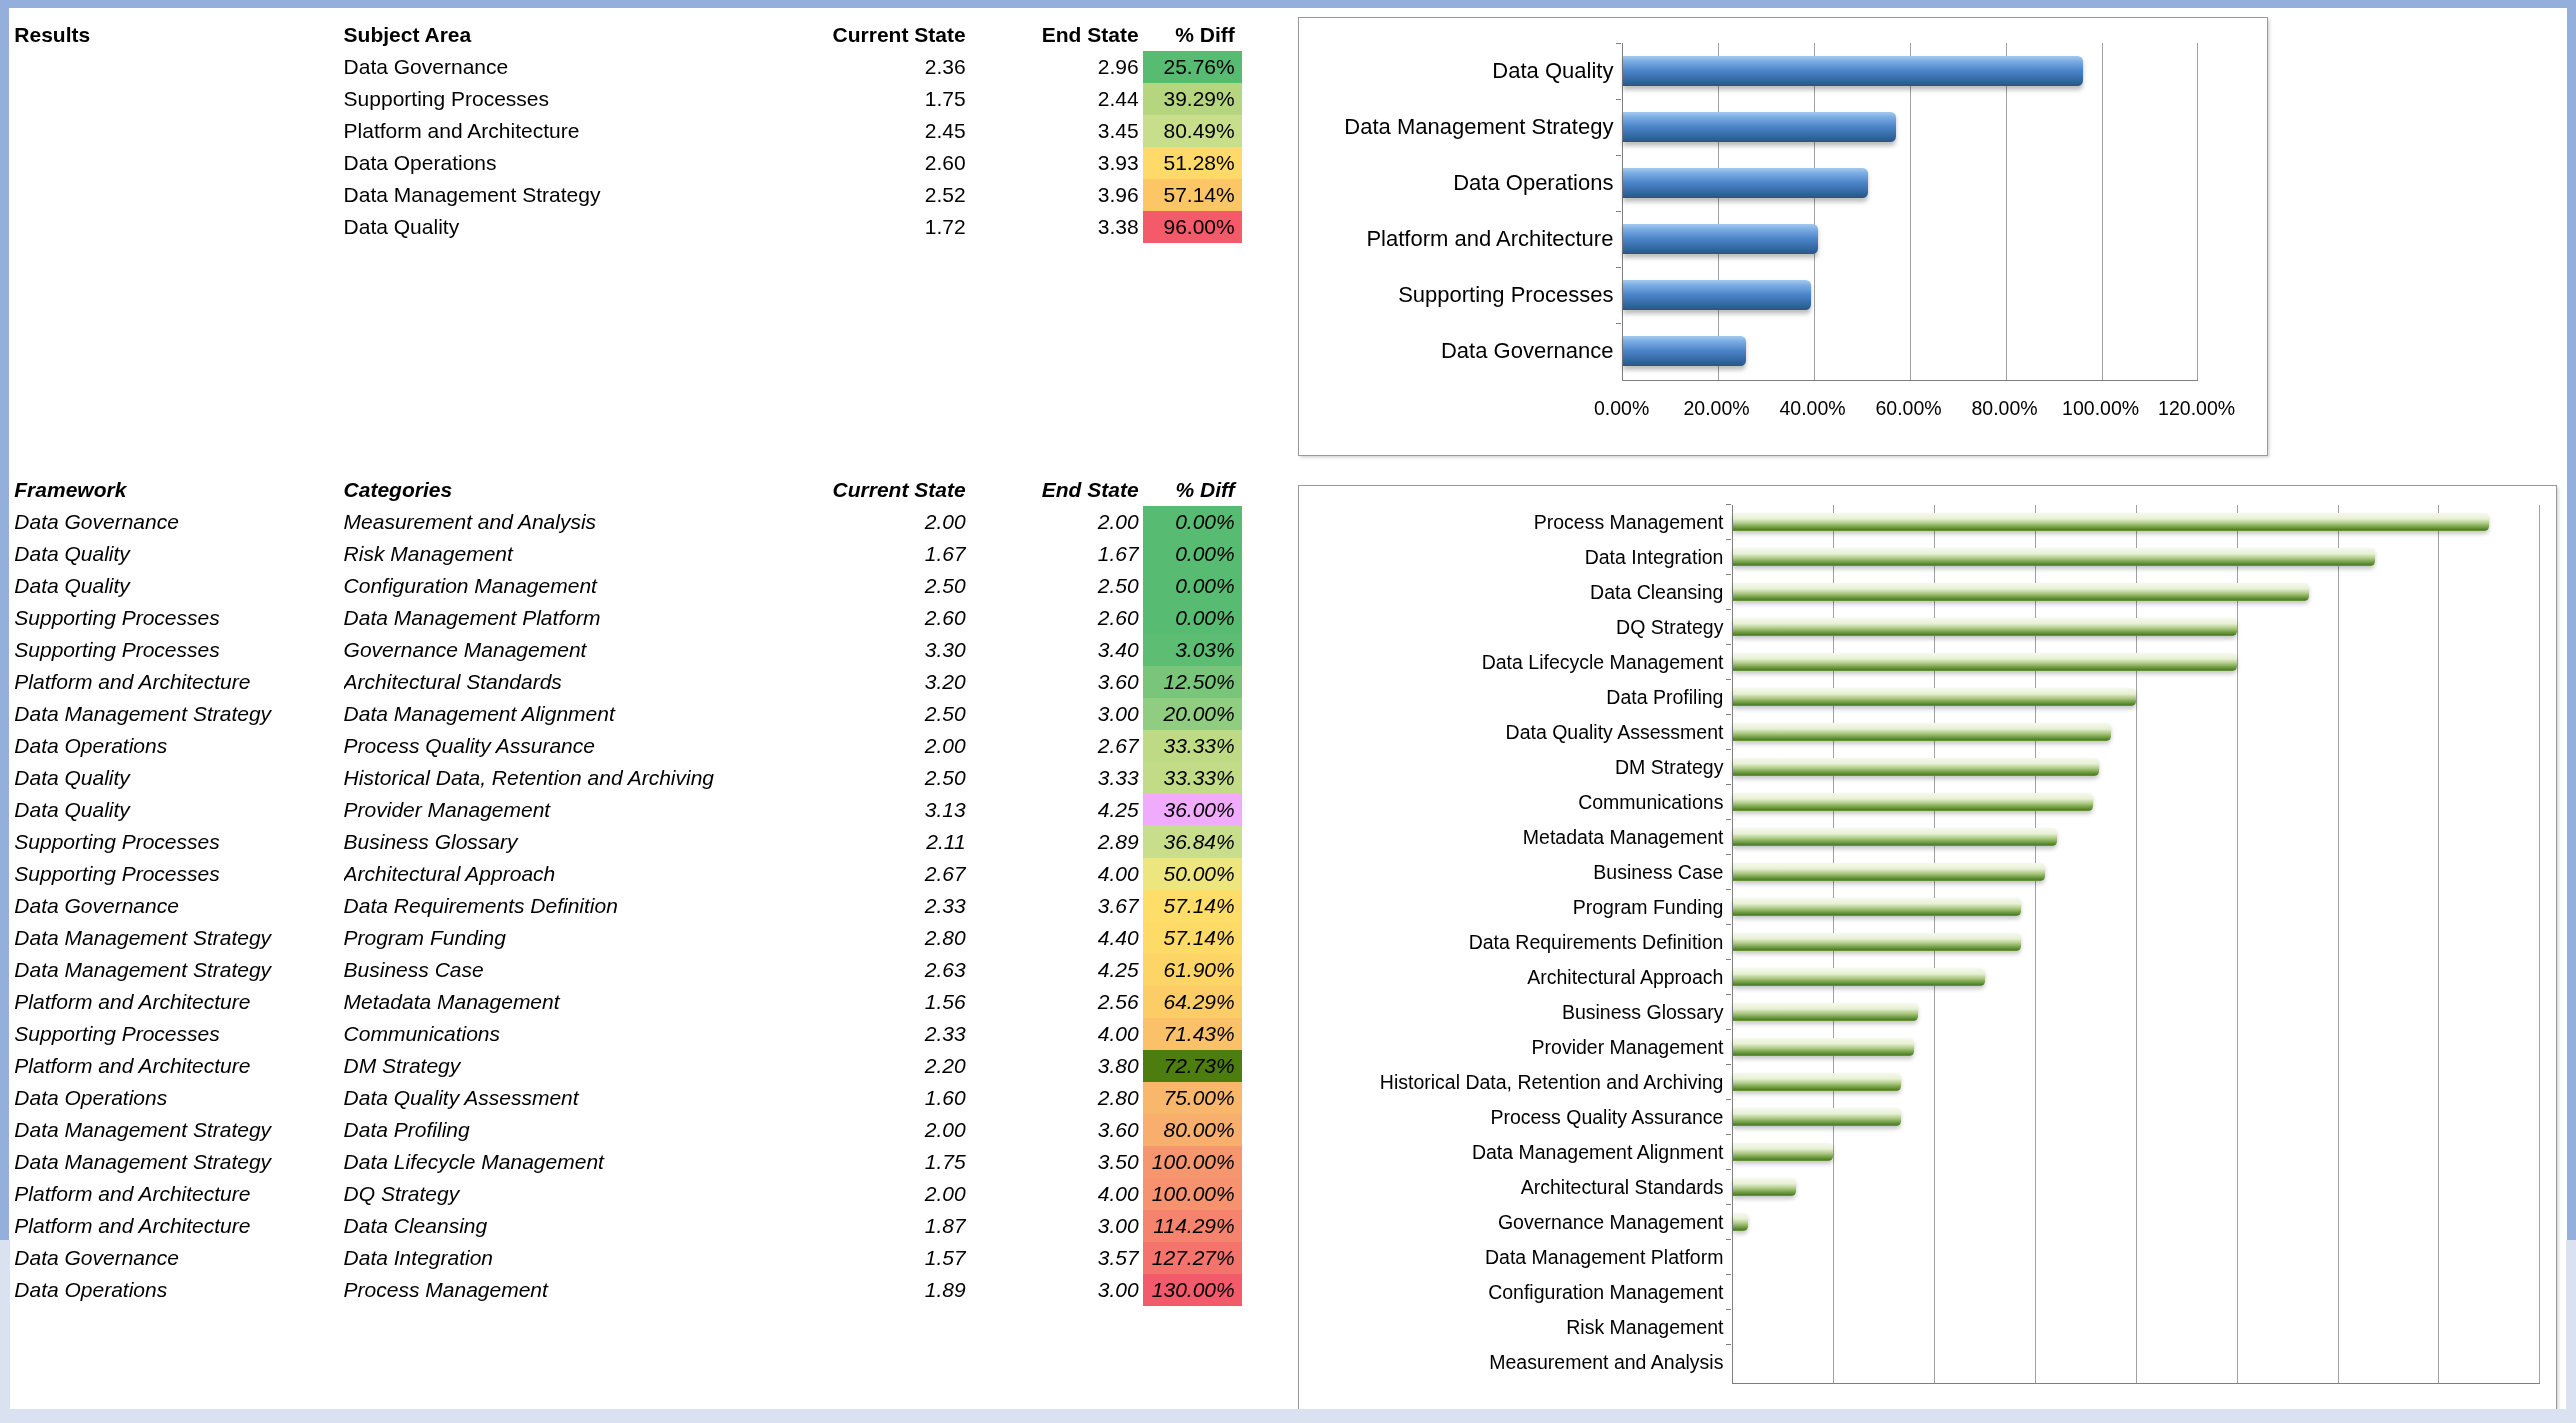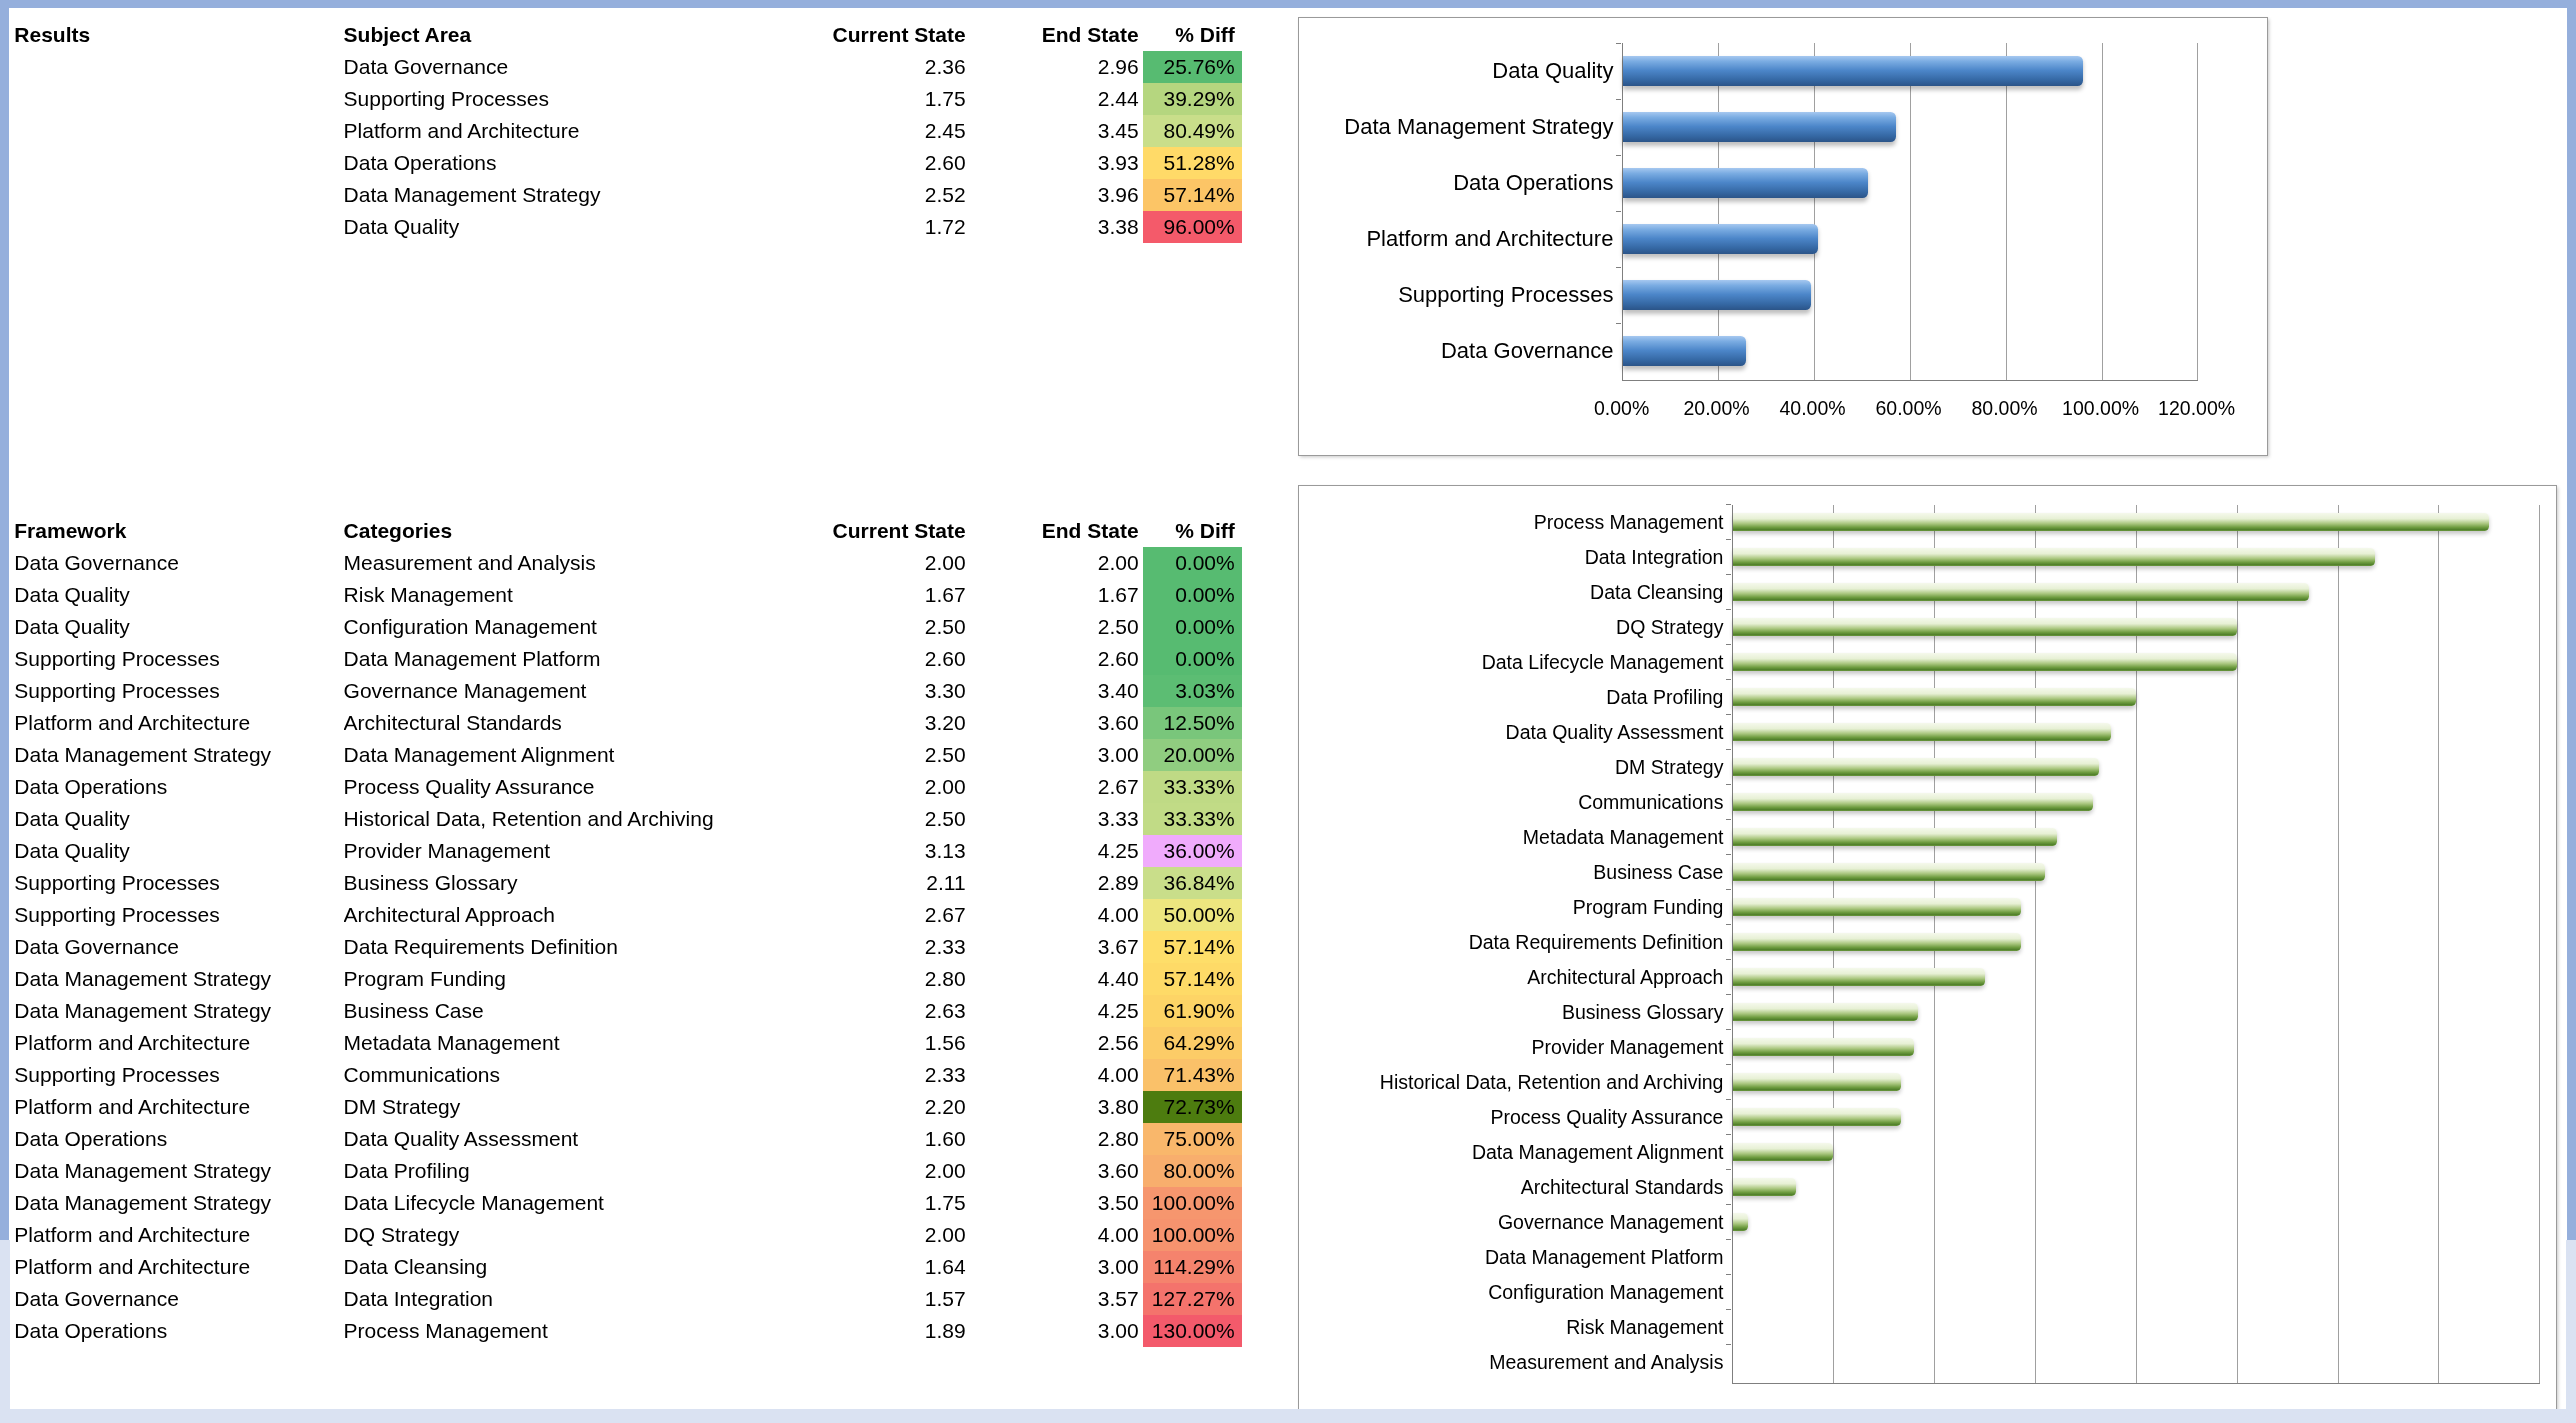--- a/index.html
+++ b/index.html
@@ -88,21 +88,21 @@
         <div class="t-row">
           <div class="cell c1"></div>
           <div class="cell c2">Data Quality</div>
           <div class="cell c3">1.72</div>
           <div class="cell c4">3.38</div>
           <div class="cell c5" style="background: rgb(244, 90, 106);">96.00%</div>
         </div>
       </div>
   </div>
 
-  <div class="tbl" id="framework-table" style="top:507px;">
+  <div class="tbl" id="framework-table" style="top:466px;font-style:italic;">
     <div class="t-row t-head">
       <div class="cell c1">Framework</div>
       <div class="cell c2">Categories</div>
       <div class="cell c3">Current State</div>
       <div class="cell c4">End State</div>
       <div class="cell c5">% Diff</div>
     </div>
     <div id="framework-rows">
         <div class="t-row">
           <div class="cell c1">Data Governance</div>
@@ -254,21 +254,21 @@
         <div class="t-row">
           <div class="cell c1">Platform and Architecture</div>
           <div class="cell c2">DQ Strategy</div>
           <div class="cell c3">2.00</div>
           <div class="cell c4">4.00</div>
           <div class="cell c5" style="background: rgb(246, 147, 110);">100.00%</div>
         </div>
         <div class="t-row">
           <div class="cell c1">Platform and Architecture</div>
           <div class="cell c2">Data Cleansing</div>
-          <div class="cell c3">1.64</div>
+          <div class="cell c3">1.87</div>
           <div class="cell c4">3.00</div>
           <div class="cell c5" style="background: rgb(245, 131, 109);">114.29%</div>
         </div>
         <div class="t-row">
           <div class="cell c1">Data Governance</div>
           <div class="cell c2">Data Integration</div>
           <div class="cell c3">1.57</div>
           <div class="cell c4">3.57</div>
           <div class="cell c5" style="background: rgb(244, 115, 108);">127.27%</div>
         </div>

